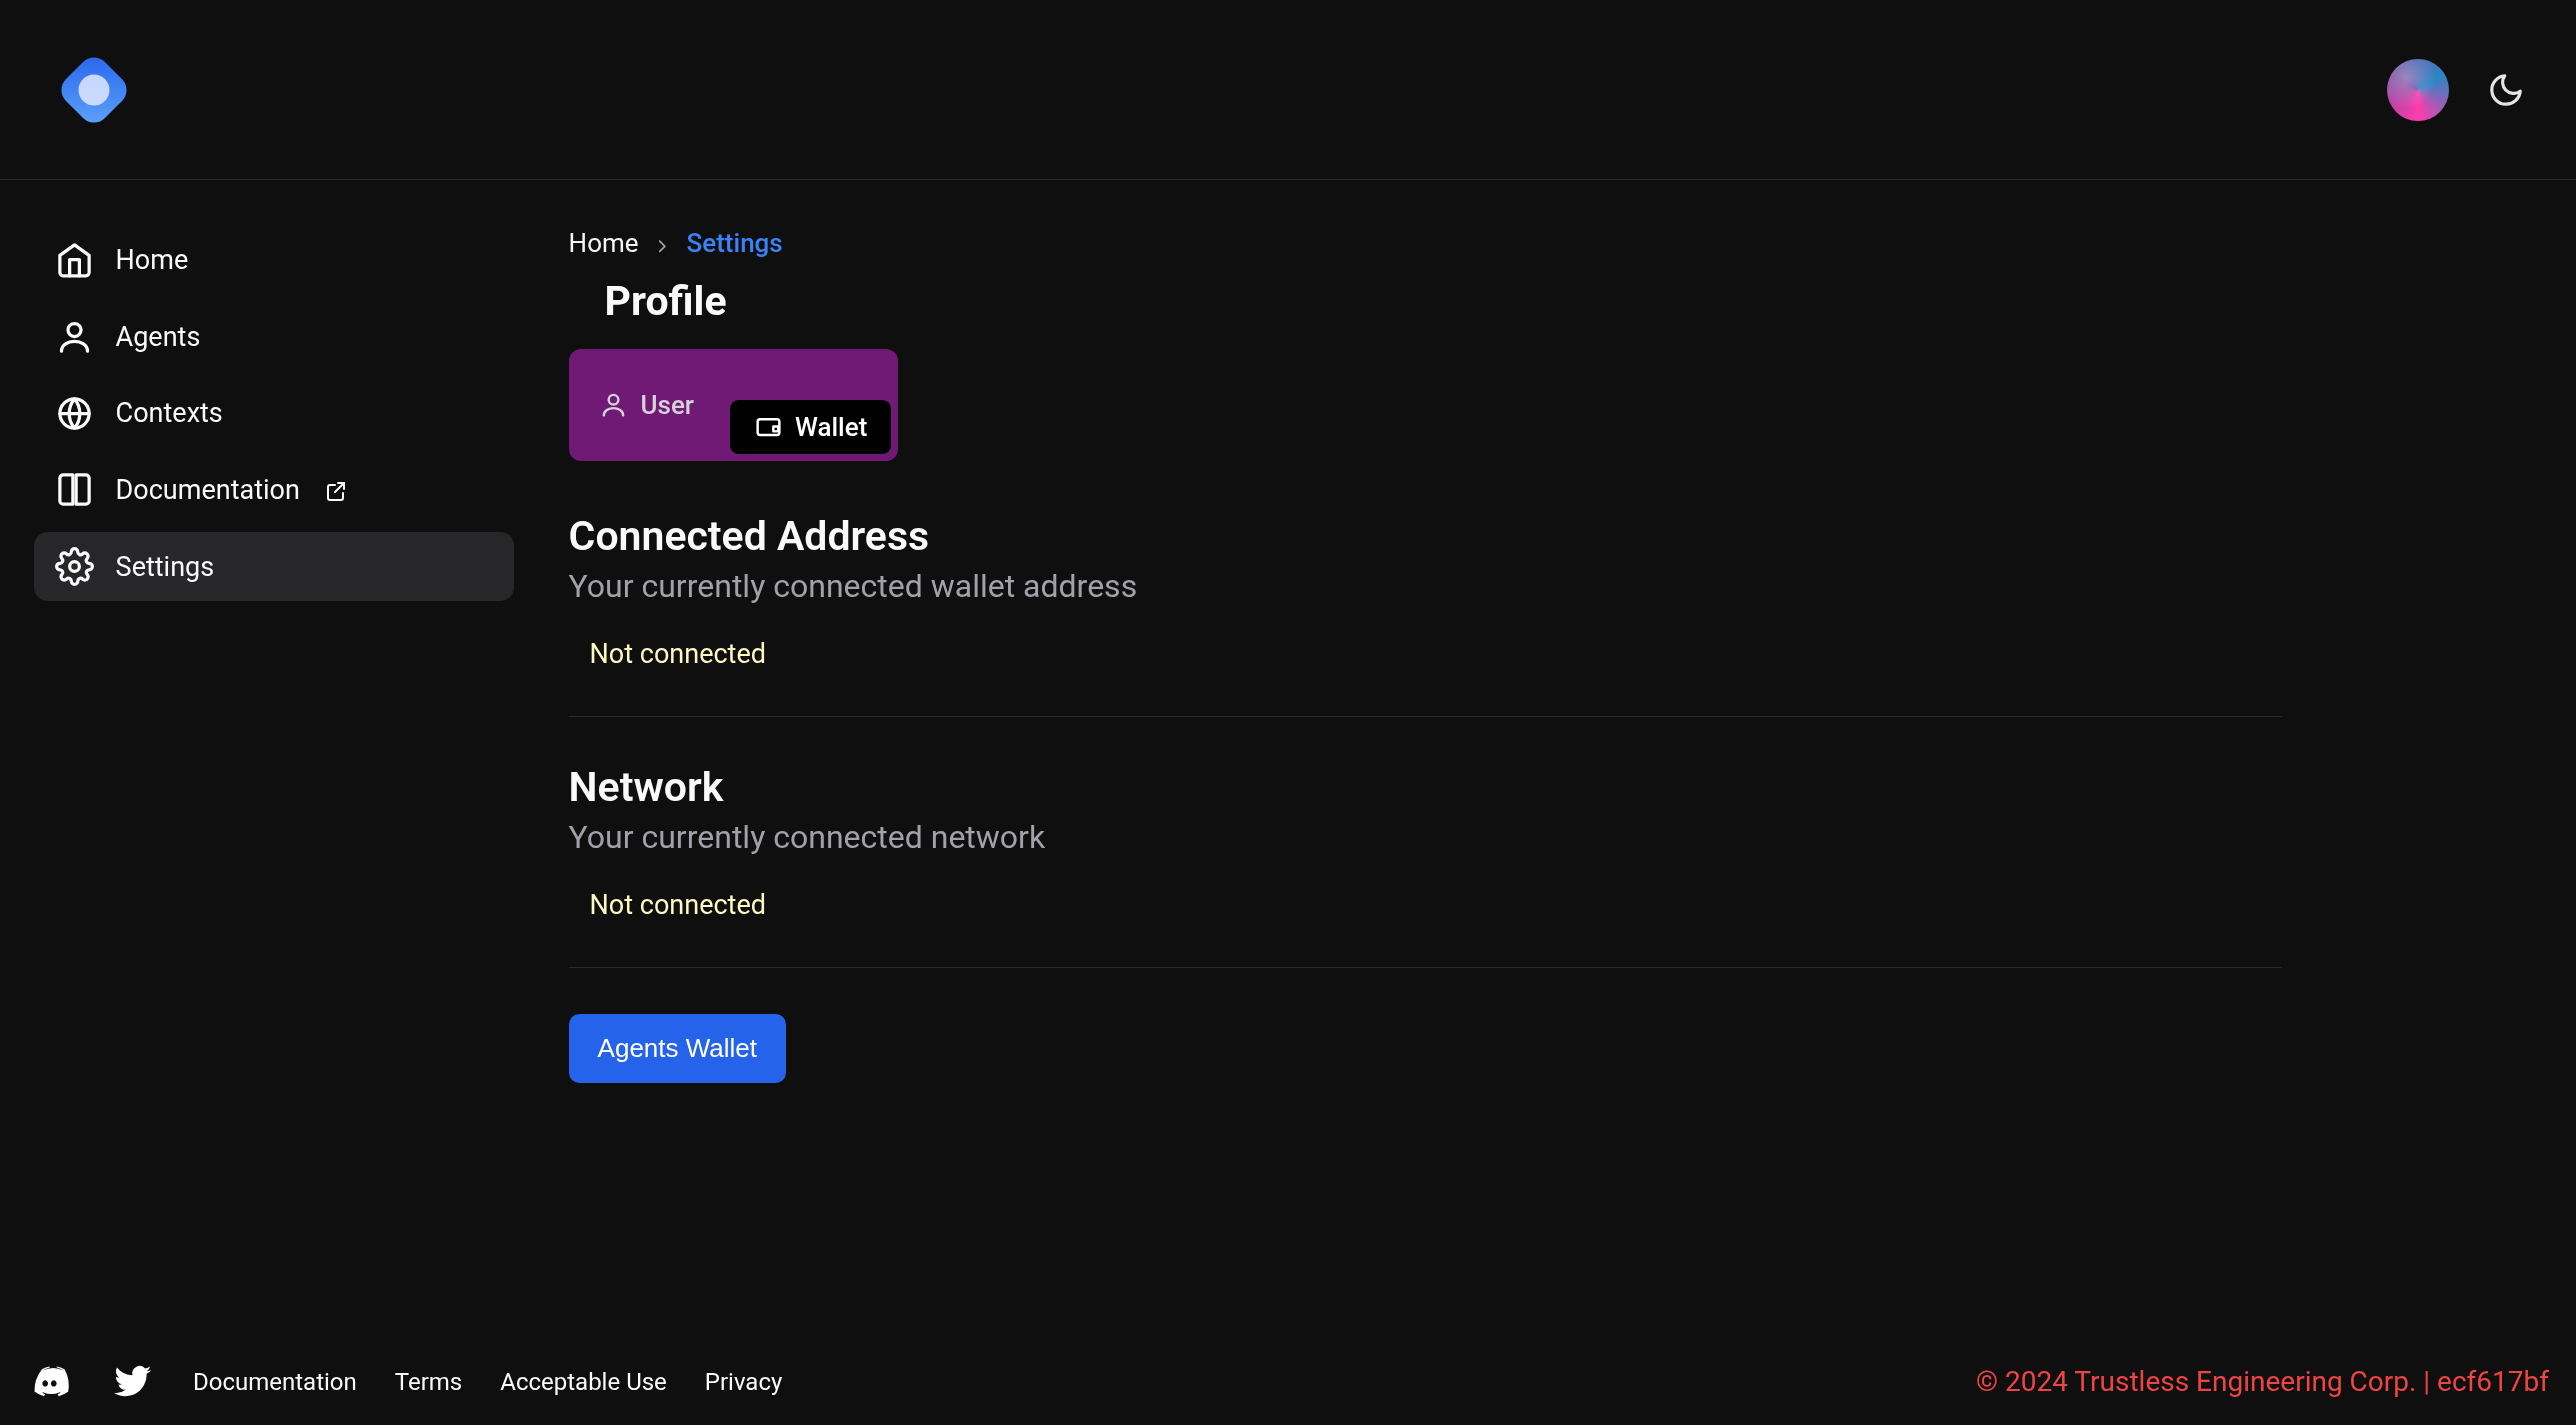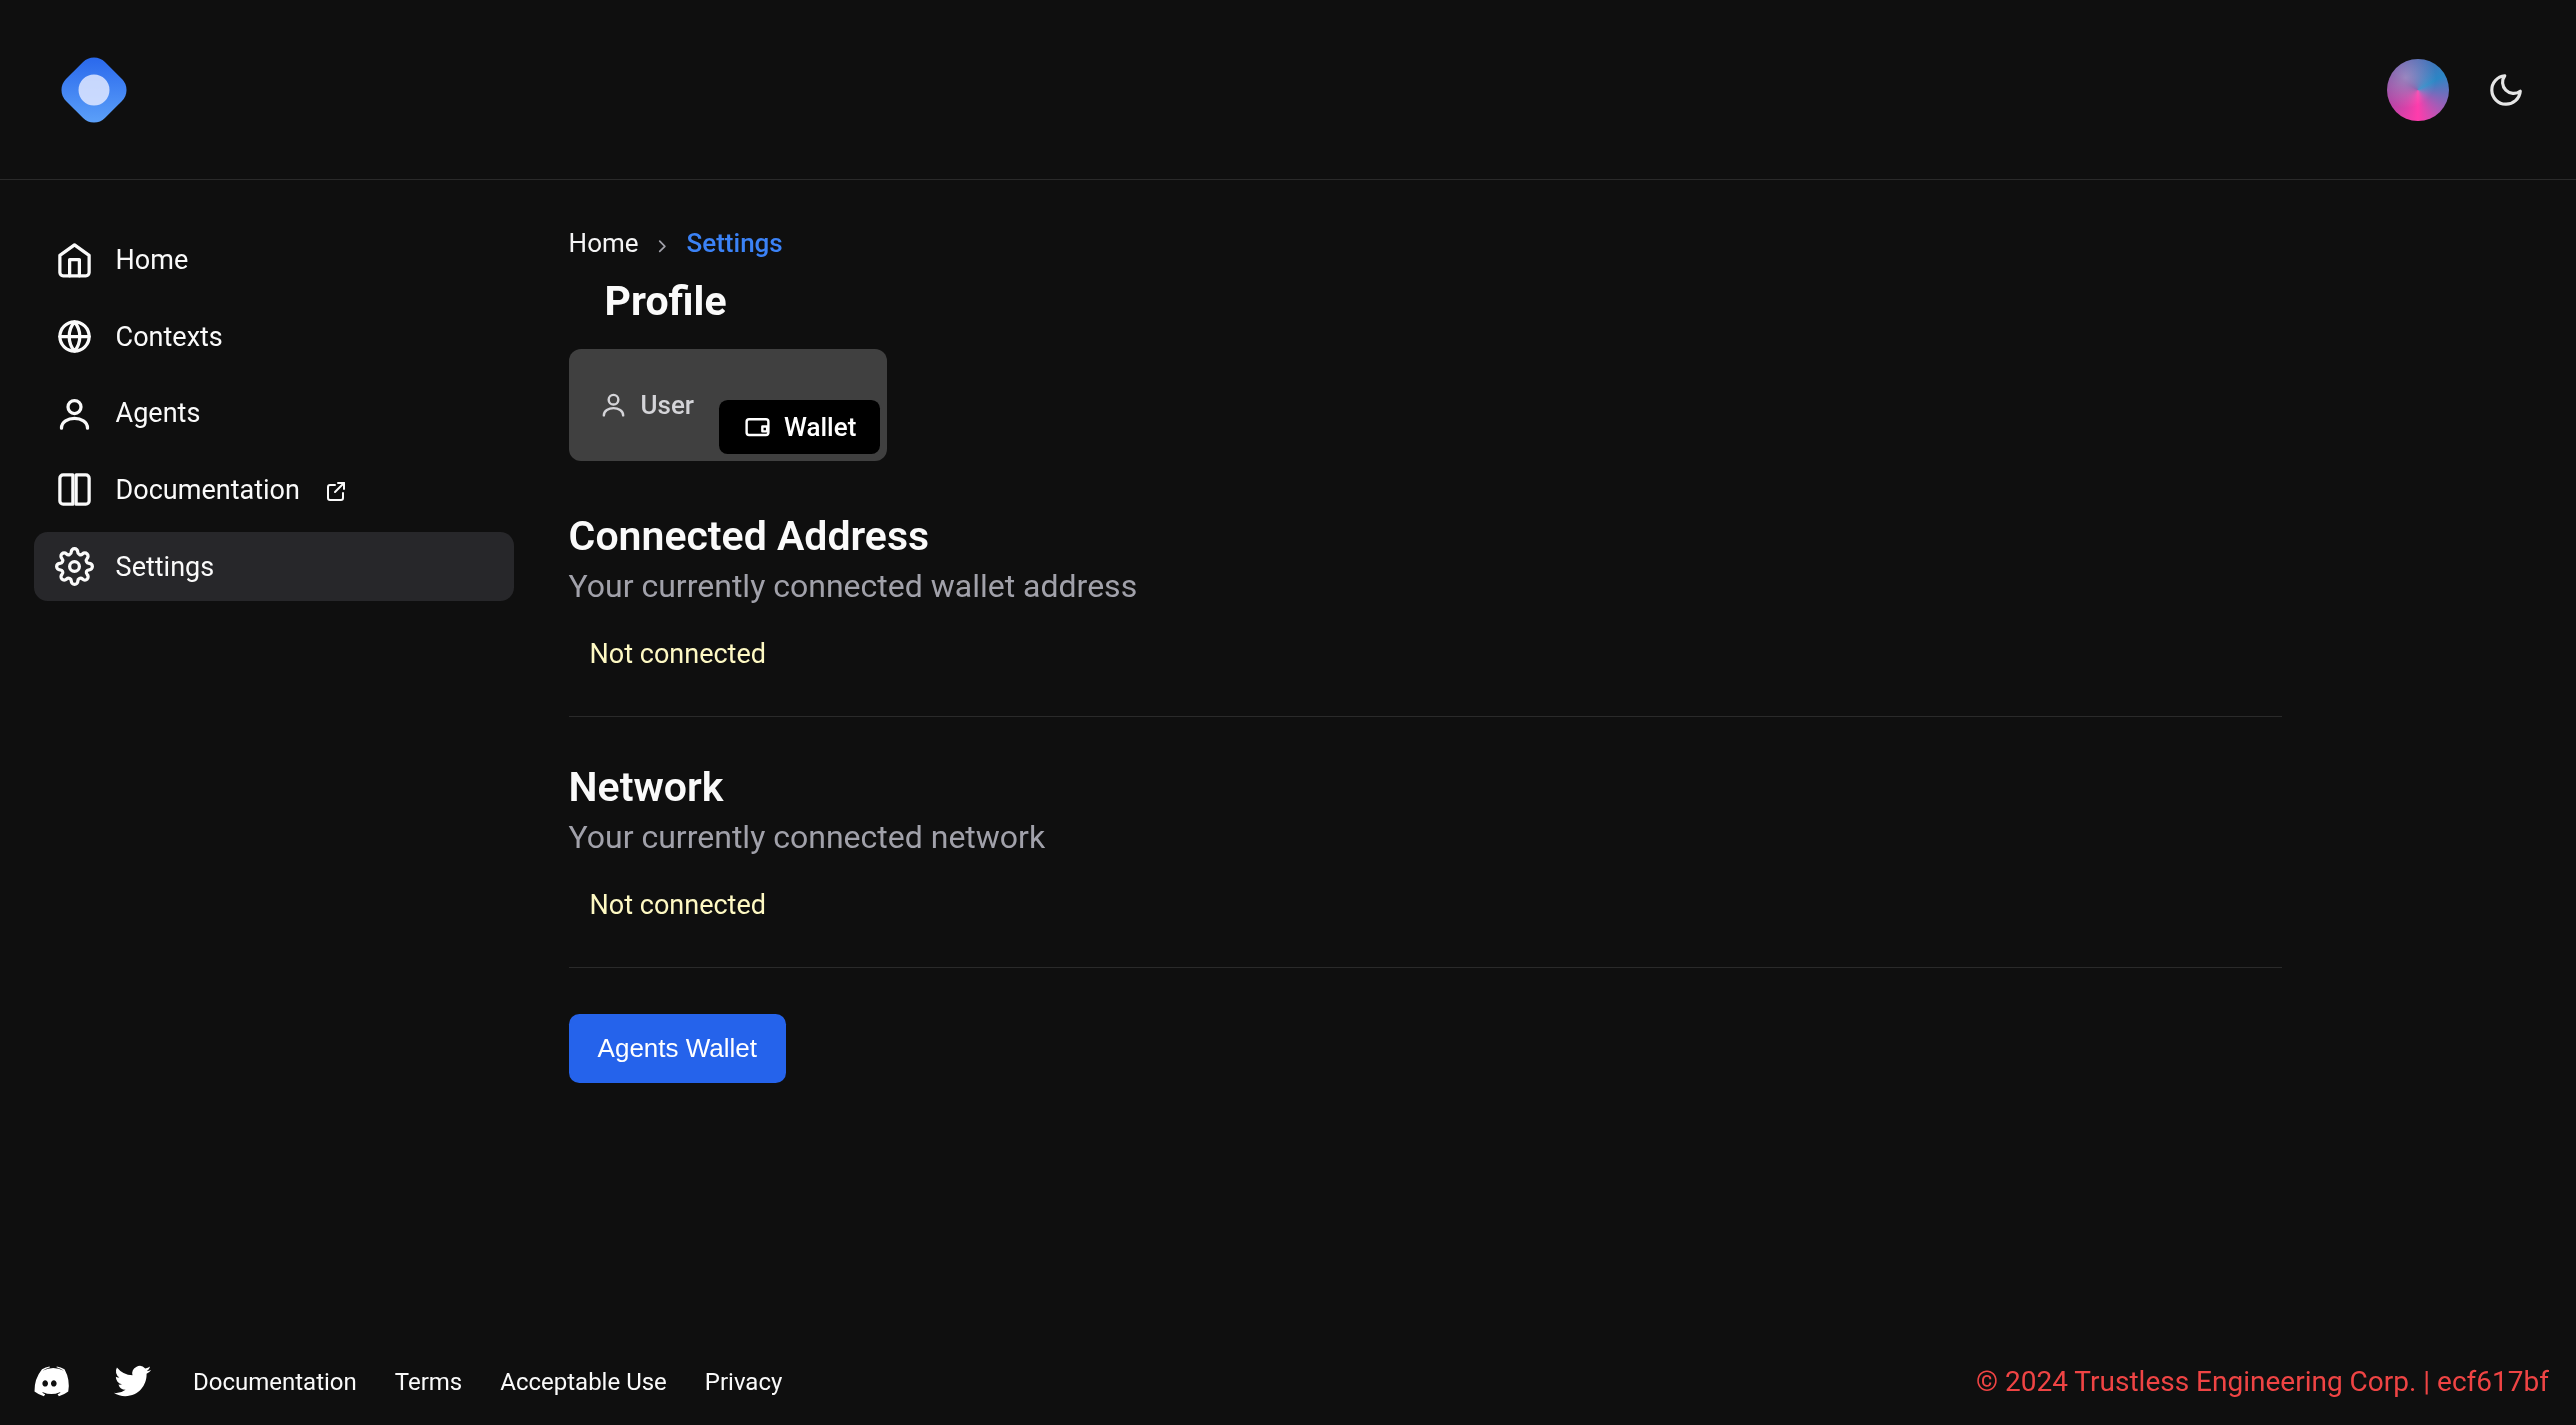--- a/index.html
+++ b/index.html
@@ -77,22 +77,22 @@
   }
   .breadcrumb a { color: #f4f4f5; cursor: pointer; }
   .breadcrumb .current { color: #3b82f6; font-weight: 500; }
   .breadcrumb .chev { width: 20.6px; height: 20.6px; }
   .breadcrumb .chev svg { width: 100%; height: 100%; stroke: #a1a1aa; fill: none; stroke-width: 2; stroke-linecap: round; stroke-linejoin: round; }
 
   .page-title { font-size: 41px; font-weight: 700; margin-bottom: 24px; margin-left: 36px; }
 
   .tab-group {
     display: inline-flex; padding: 6.9px;
-    background: #404040; border-radius: 12px;
-    gap: 1px; margin-bottom: 51px;
+    background: #701a75; border-radius: 12px;
+    gap: 12px; margin-bottom: 51px;
   }
   .tab {
     display: flex; align-items: center; gap: 12px;
     padding: 12px 24px;
     border-radius: 8.6px;
     color: #d4d4d8; cursor: pointer;
     font-size: 26px; font-weight: 500;
   }
   .tab.active { background: #000; color: #fff; margin-top: 44px; }
   .tab-icon { width: 29px; height: 29px; }
@@ -163,35 +163,35 @@
         <svg viewBox="0 0 24 24">
             <path d="M3 9.5 12 3l9 6.5V20a2 2 0 0 1-2 2H5a2 2 0 0 1-2-2z"></path>
             <path d="M9 22V12h6v10"></path>
           </svg>
       </span>
       <span>Home</span>
     </div>
     <div class="side-item">
       <span class="side-icon">
         <svg viewBox="0 0 24 24">
+            <circle cx="12" cy="8" r="4"></circle>
+            <path d="M4 21c0-4 4-6 8-6s8 2 8 6"></path>
+          </svg>
+      </span>
+      <span>Agents</span>
+    </div>
+    <div class="side-item">
+      <span class="side-icon">
+        <svg viewBox="0 0 24 24">
             <circle cx="12" cy="12" r="9"></circle>
             <path d="M3 12h18"></path>
             <path d="M12 3a14 14 0 0 1 0 18a14 14 0 0 1 0-18"></path>
           </svg>
       </span>
       <span>Contexts</span>
-    </div>
-    <div class="side-item">
-      <span class="side-icon">
-        <svg viewBox="0 0 24 24">
-            <circle cx="12" cy="8" r="4"></circle>
-            <path d="M4 21c0-4 4-6 8-6s8 2 8 6"></path>
-          </svg>
-      </span>
-      <span>Agents</span>
     </div>
     <div class="side-item">
       <span class="side-icon">
         <svg viewBox="0 0 24 24">
             <path d="M3 5a2 2 0 0 1 2-2h6v18H5a2 2 0 0 1-2-2z"></path>
             <path d="M21 5a2 2 0 0 0-2-2h-6v18h6a2 2 0 0 0 2-2z"></path>
           </svg>
       </span>
       <span>Documentation</span>
       <span class="side-ext">

